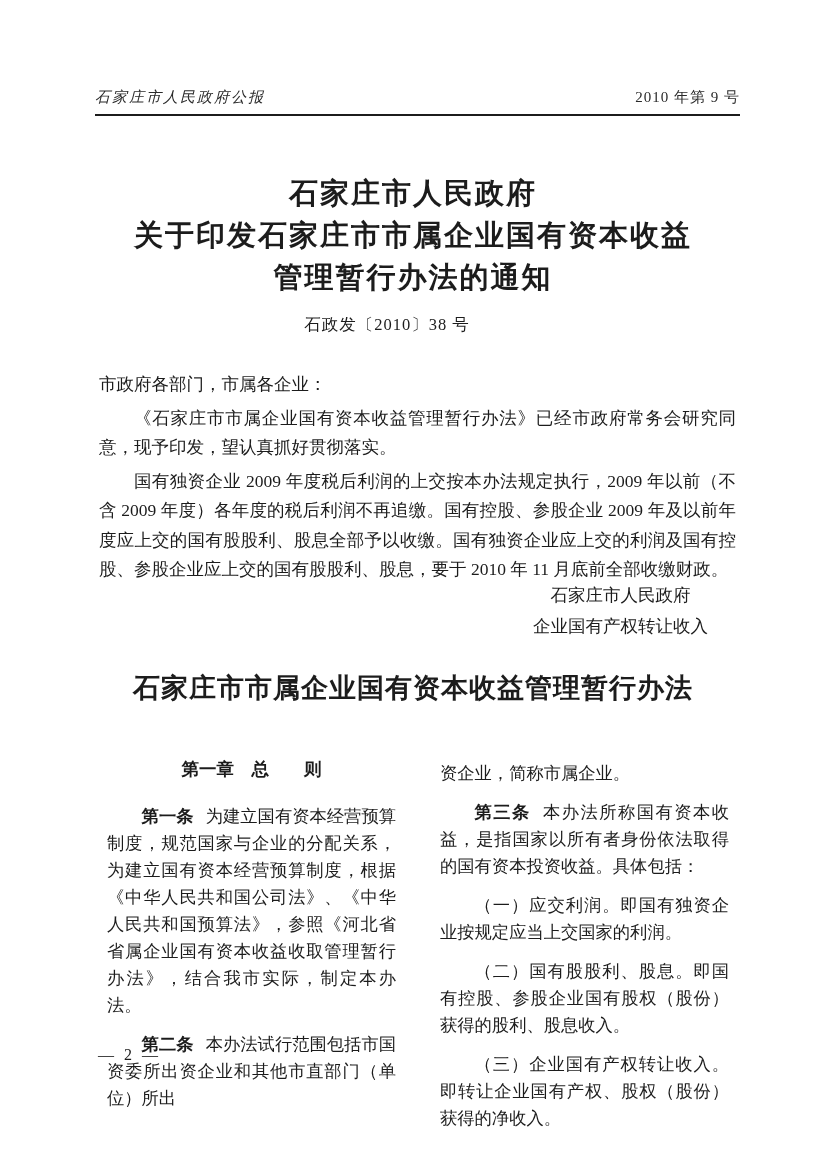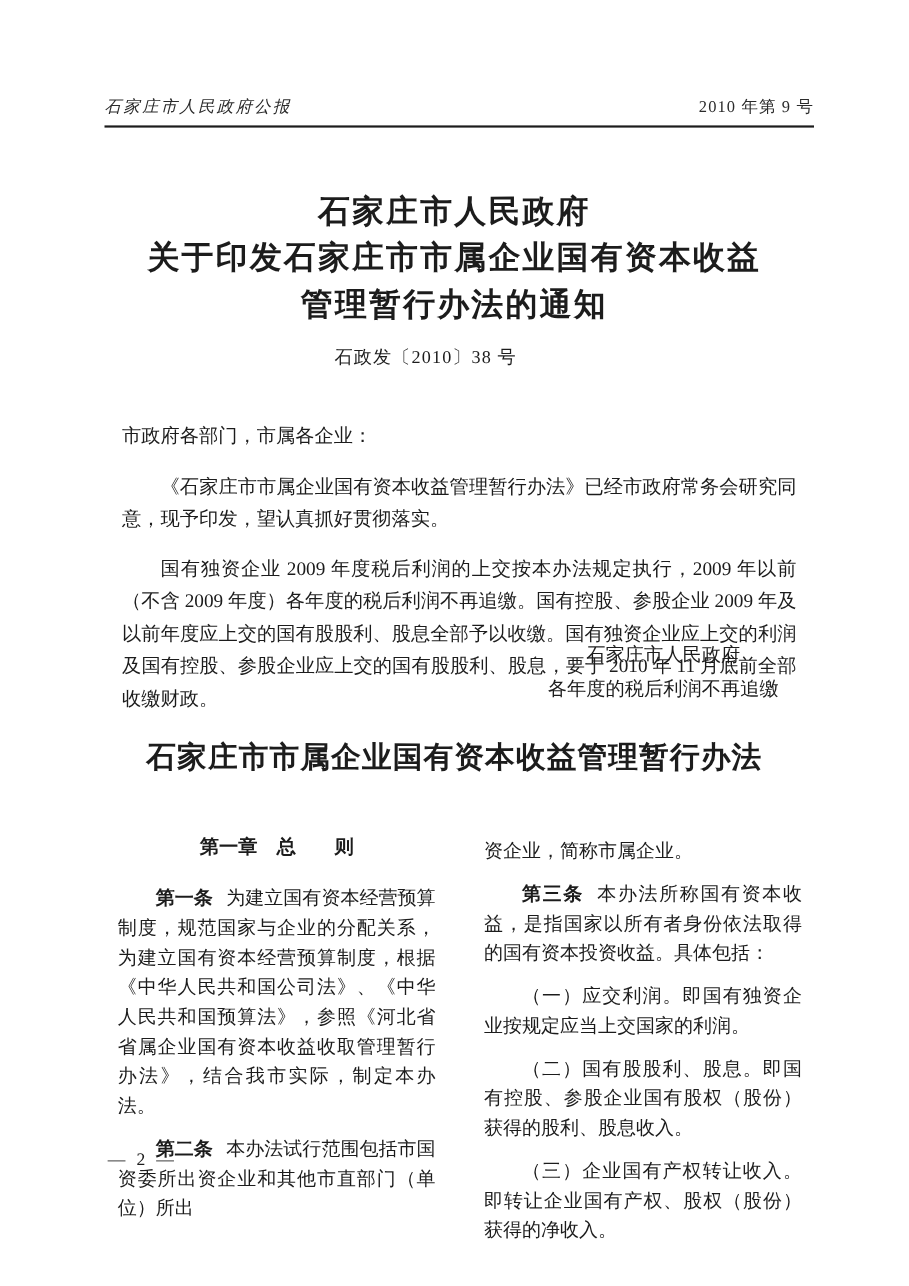--- a/index.html
+++ b/index.html
@@ -56,21 +56,21 @@
   
   .notice-body {
     position: absolute;
     left: 95px;
     width: 645px;
     top: 366px;
     font-size: 17.5px;
     line-height: 29.5px;
     text-align: justify;
   }
-  .notice-body p { margin: 16px; }
+  .notice-body p { margin: 4px; }
   .indent { text-indent: 2em; }
 
   .signature {
     position: absolute;
     right: 118px;
     top: 580px;
     text-align: center;
     font-size: 17.5px;
     line-height: 31px;
   }
@@ -145,21 +145,21 @@
   <div class="doc-number">石政发〔2010〕38 号</div>
 
   <div class="notice-body">
     <p>市政府各部门，市属各企业：</p>
     <p class="indent">《石家庄市市属企业国有资本收益管理暂行办法》已经市政府常务会研究同意，现予印发，望认真抓好贯彻落实。</p>
     <p class="indent">国有独资企业 2009 年度税后利润的上交按本办法规定执行，2009 年以前（不含 2009 年度）各年度的税后利润不再追缴。国有控股、参股企业 2009 年及以前年度应上交的国有股股利、股息全部予以收缴。国有独资企业应上交的利润及国有控股、参股企业应上交的国有股股利、股息，要于 2010 年 11 月底前全部收缴财政。</p>
   </div>
 
   <div class="signature">
     <div>石家庄市人民政府</div>
-    <div>各年度的税后利润不再追缴</div>
+    <div>企业国有产权转让收入</div>
   </div>
 
   <div class="reg-title">石家庄市市属企业国有资本收益管理暂行办法</div>
 
   <div class="columns">
     <div class="col">
       <div class="chapter">
         <span>第一章</span><span class="gap1">总</span><span class="gap2">则</span>
       </div>
       <p class="indent"><span class="article-label">第一条</span><span>为建立国有资本经营预算制度，规范国家与企业的分配关系，为建立国有资本经营预算制度，根据《中华人民共和国公司法》、《中华人民共和国预算法》，参照《河北省省属企业国有资本收益收取管理暂行办法》，结合我市实际，制定本办法。</span></p>

